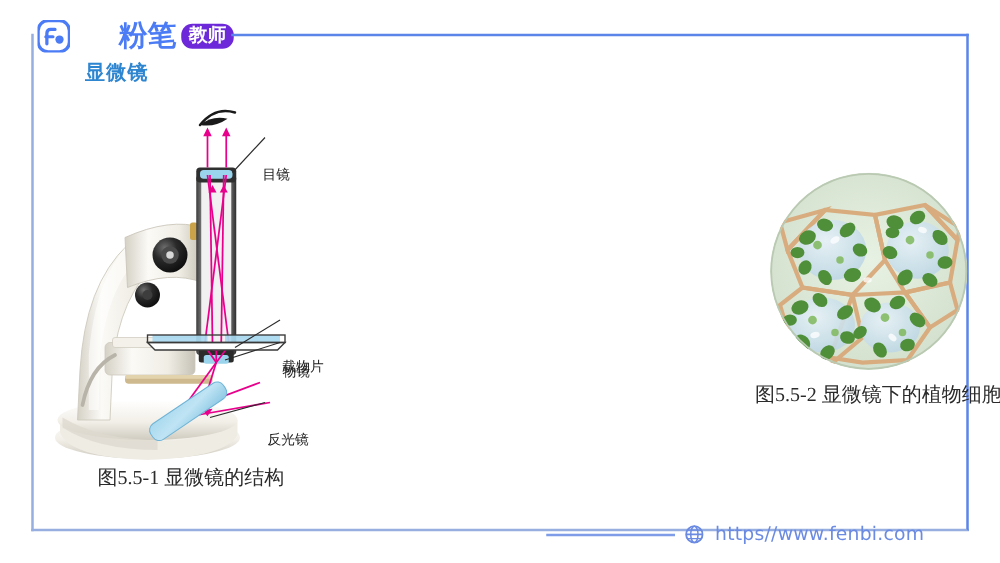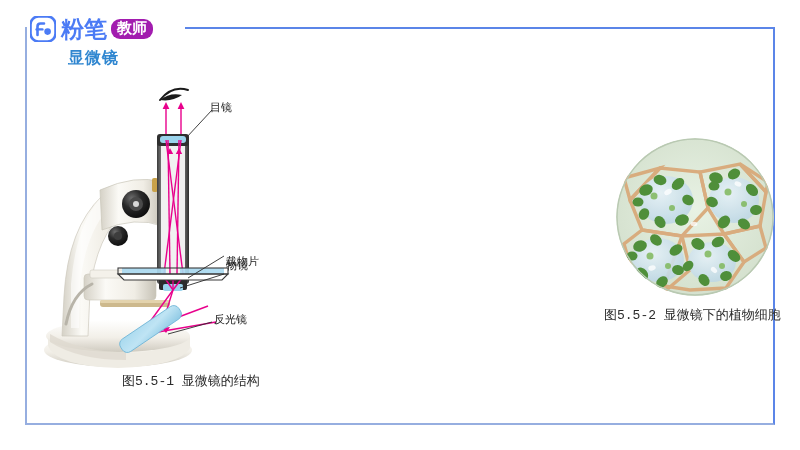--- a/index.html
+++ b/index.html
@@ -13,24 +13,25 @@
 
   
   .logo-row{position:absolute;left:30px;top:14px;display:flex;align-items:center;height:30px;}
   .logo-mark{
     width:26px;height:26px;position:relative;flex:none;margin-right:5px;
   }
   .logo-text{
     font-family:"DejaVu Sans","Liberation Sans",sans-serif;
     font-weight:bold;font-size:23px;color:#4b7bf5;letter-spacing:0px;
     line-height:26px;
+    margin-left:34px;
   }
   .logo-badge{
-    display:inline-block;background:#a21caf;color:#fff;
-    font-family:Liberation Serif, serif;
+    display:inline-block;background:#6d28d9;color:#fff;
+    font-family:Liberation Sans, sans-serif;
     font-weight:bold;font-size:15px;
     padding:1px 6px 2px 6px;border-radius:9px;margin-left:4px;
     vertical-align:4px;line-height:17px;
   }
   .header-rule{
     position:absolute;left:185px;top:27px;right:25px;height:2px;background:#5b85e8;
   }
 
   
   .frame{
@@ -48,33 +49,33 @@
     font-size:16px;font-weight:bold;color:#2f86d0;letter-spacing:1px;
   }
 
   
   .fig-left{position:absolute;left:40px;top:78px;width:270px;height:320px;}
   .scope-svg{position:absolute;left:0;top:0;}
 
   .lbl{
     position:absolute;
     font-family:Liberation Serif, serif;
-    font-size:11px;color:#1a1a1a;white-space:nowrap;
+    font-size:11px;color:#1a1a1a;white-space:nowrap;margin-top:32px;
   }
   .lbl-eyepiece{left:160px;top:99px;}
   .lbl-objective{left:186px;top:245px;}
   .lbl-slide{left:186px;top:263px;}
   .lbl-mirror{left:176px;top:313px;}
 
   .cap{
     position:absolute;
-    font-family:Liberation Mono, monospace;
-    font-size:13px;color:#2b2b2b;white-space:nowrap;
-  }
-  .cap-left{left:78px;top:372px;margin-left:44px;}
+    font-family:Liberation Serif, serif;
+    font-size:16px;color:#2b2b2b;white-space:nowrap;
+  }
+  .cap-left{left:78px;top:372px;}
   .cap-right{left:604px;top:306px;}
 
   
   .body-text{
     position:absolute;left:226px;top:133px;width:382px;
     font-family:"DejaVu Serif","Liberation Serif",serif;
     font-size:14.2px;line-height:26.5px;color:#1b1b1b;
     text-align:justify;text-justify:inter-ideograph;
     text-indent:2em;
   }
@@ -342,14 +343,27 @@
         <ellipse cx="36" cy="130" rx="3.8" ry="2.5" transform="rotate(-15 36 130)"></ellipse>
         <ellipse cx="98" cy="132" rx="3.6" ry="2.4" transform="rotate(40 98 132)"></ellipse>
         <ellipse cx="78" cy="86" rx="3.4" ry="2.2"></ellipse>
       </g>
       <circle cx="79" cy="79" r="78" fill="none" stroke="#b9c9b2" stroke-width="1.4"></circle>
     </svg>
   </div>
 
   <div class="cap cap-right">图5.5-2    显微镜下的植物细胞</div>
 
+  <div class="footer">
+    <div class="footer-rule"></div>
+    <span class="globe">
+      <svg width="15" height="15" viewBox="0 0 16 16">
+        <circle cx="8" cy="8" r="7" fill="none" stroke="#6b8ae2" stroke-width="1.6"></circle>
+        <ellipse cx="8" cy="8" rx="3.1" ry="7" fill="none" stroke="#6b8ae2" stroke-width="1.3"></ellipse>
+        <line x1="1" y1="8" x2="15" y2="8" stroke="#6b8ae2" stroke-width="1.3"></line>
+        <line x1="2" y1="4.4" x2="14" y2="4.4" stroke="#6b8ae2" stroke-width="1.1"></line>
+        <line x1="2" y1="11.6" x2="14" y2="11.6" stroke="#6b8ae2" stroke-width="1.1"></line>
+      </svg>
+    </span>
+    <span class="footer-url">https//www.fenbi.com</span>
+  </div>
 
 </div>
 
 </body></html>

